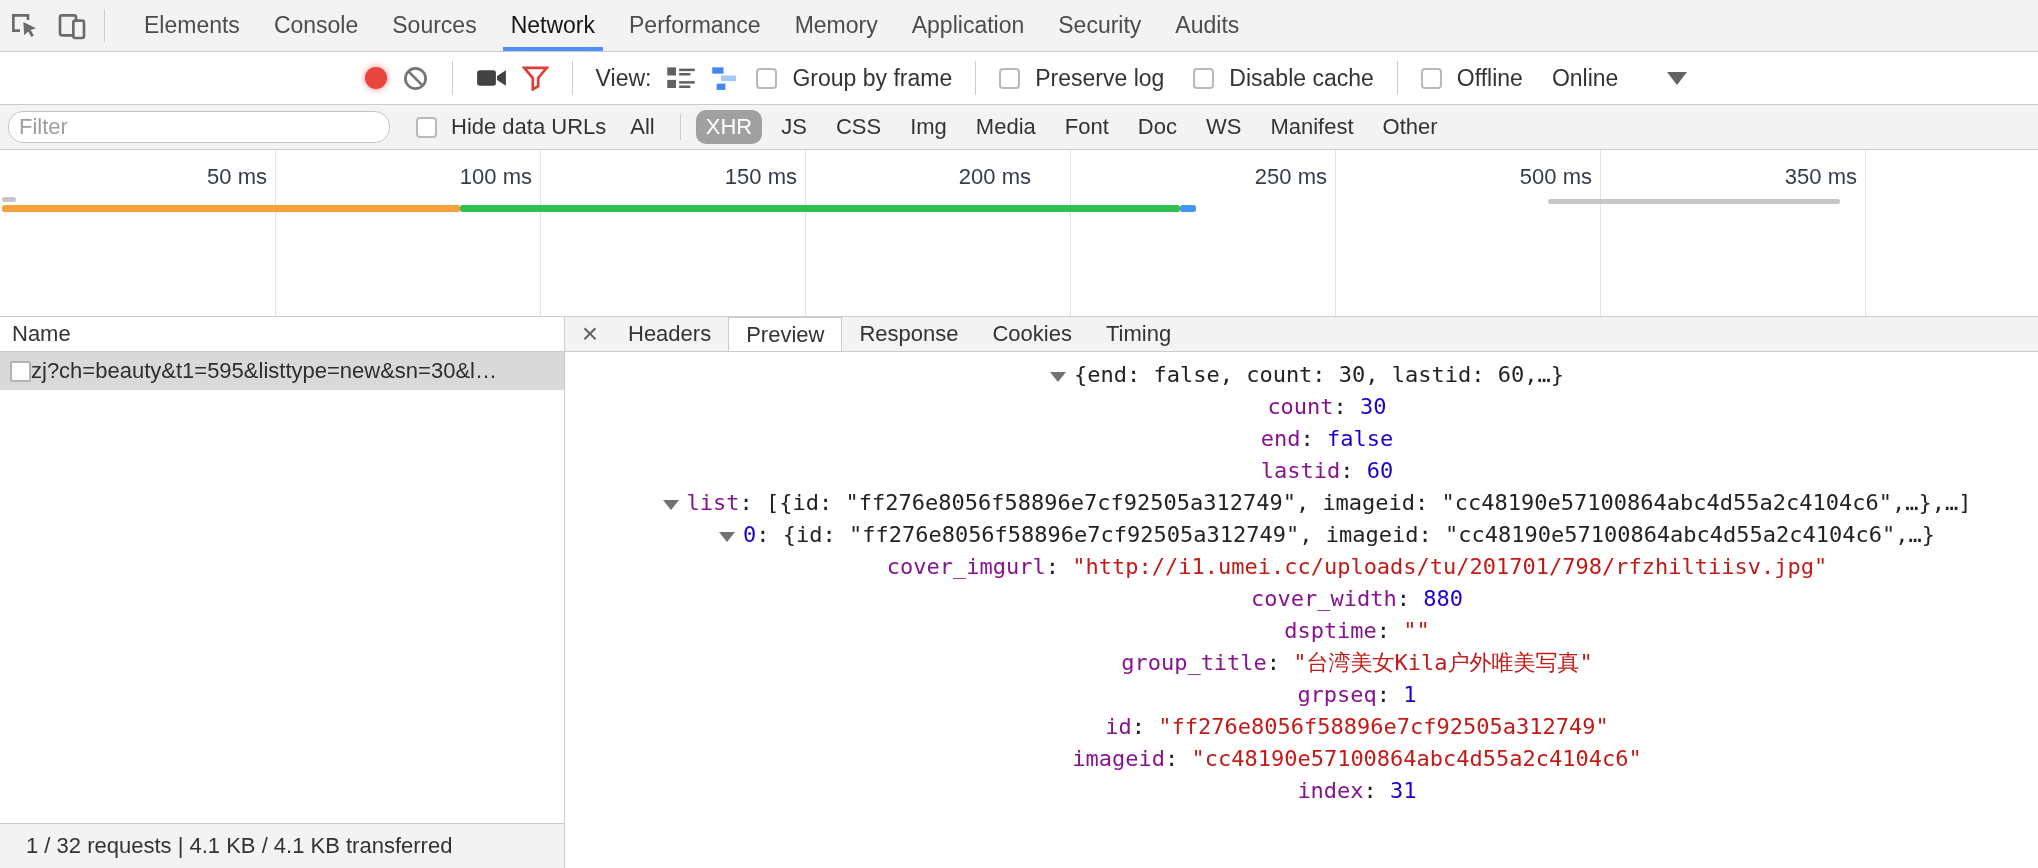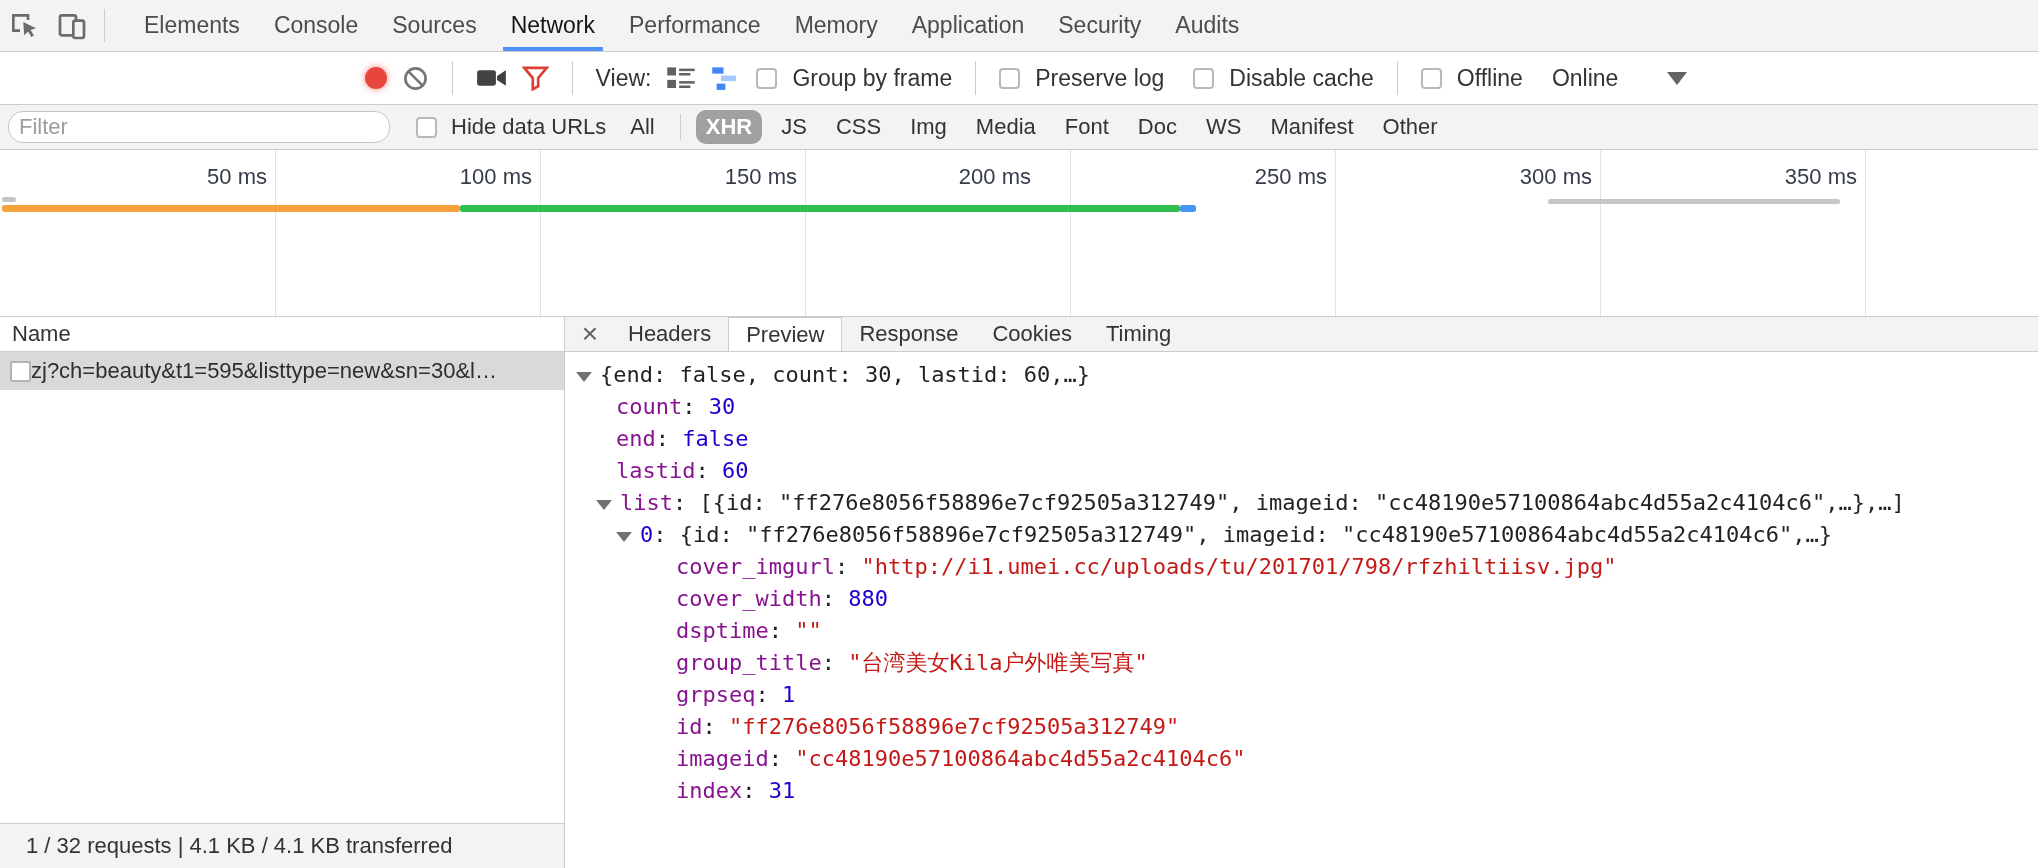--- a/index.html
+++ b/index.html
@@ -28,30 +28,30 @@
               border-top:13px solid #636363;margin-left:34px;}
 
   
   .filterbar{height:45px;background:#f3f3f3;border-bottom:1px solid #ccc;box-sizing:border-box;
              display:flex;align-items:center;padding-left:8px;gap:14px;font-size:22px;}
   .filter-input{width:382px;height:32px;border:1px solid #c5c5c5;border-radius:15px;background:#fff;
                 font-size:22px;font-family:"Liberation Sans",sans-serif;color:#333;padding:0 10px;box-sizing:border-box;}
   .filter-input::placeholder{color:#9e9e9e;}
   #filter-types{display:flex;align-items:center;gap:9px;}
   .ftype{padding:4px 10px;color:#333;cursor:default;}
-  .ftype.selected{background:#a0a0a0;color:#fff;border-radius:10px;font-weight:bold;}
+  .ftype.selected{background:#a0a0a0;color:#fff;border-radius:10px;}
 
   
   .overview{position:relative;height:167px;background:#fff;border-bottom:1px solid #ccc;box-sizing:border-box;}
   .gridline{position:absolute;top:0;bottom:0;width:1px;background:#e3e3e3;}
   .tick-label{position:absolute;top:14px;font-size:22px;color:#363d49;transform:translateX(-100%);white-space:nowrap;}
   .ovbar{position:absolute;border-radius:2.5px;}
 
   
-  .main{display:flex;height:551px;}
+  .main{display:flex;height:551px;text-align:center;}
   .left{width:565px;border-right:1px solid #ccc;box-sizing:border-box;display:flex;flex-direction:column;background:#fff;}
   .name-header{height:35px;border-bottom:1px solid #ccc;box-sizing:border-box;display:flex;align-items:center;
                padding-left:12px;font-size:22px;color:#333;}
   .request-row{height:38px;background:#d9d9d9;display:flex;align-items:center;padding:0 8px 0 10px;
                font-size:22px;color:#2e2e2e;white-space:nowrap;overflow:hidden;}
   .doc-square{width:21px;height:21px;background:#fff;border:2px solid #b3b3b3;border-radius:2px;box-sizing:border-box;flex:none;}
   .req-name{overflow:hidden;text-overflow:ellipsis;}
   .left-spacer{flex:1;background:#fff;}
   .status-bar{height:45px;background:#f3f3f3;border-top:1px solid #ccc;box-sizing:border-box;
               display:flex;align-items:center;padding-left:26px;font-size:22px;color:#333;}
@@ -185,21 +185,21 @@
       <div class="tick-label" style="left: 267px;">50 ms</div>
       <div class="gridline" style="left: 540px;"></div>
       <div class="tick-label" style="left: 532px;">100 ms</div>
       <div class="gridline" style="left: 805px;"></div>
       <div class="tick-label" style="left: 797px;">150 ms</div>
       <div class="gridline" style="left: 1070px;"></div>
       <div class="tick-label" style="left: 1031px;">200 ms</div>
       <div class="gridline" style="left: 1335px;"></div>
       <div class="tick-label" style="left: 1327px;">250 ms</div>
       <div class="gridline" style="left: 1600px;"></div>
-      <div class="tick-label" style="left: 1592px;">300 ms</div>
+      <div class="tick-label" style="left: 1592px;">500 ms</div>
       <div class="gridline" style="left: 1865px;"></div>
       <div class="tick-label" style="left: 1857px;">350 ms</div>
       <div class="ovbar" style="left: 2px; top: 47px; width: 14px; height: 5px; background: rgb(198, 198, 198);"></div>
       <div class="ovbar" style="left: 1548px; top: 49px; width: 292px; height: 5px; background: rgb(198, 198, 198);"></div>
       <div class="ovbar" style="left: 2px; top: 55px; width: 458px; height: 7px; background: rgb(245, 161, 61);"></div>
       <div class="ovbar" style="left: 460px; top: 55px; width: 720px; height: 7px; background: rgb(47, 191, 79);"></div>
       <div class="ovbar" style="left: 1180px; top: 55px; width: 16px; height: 7px; background: rgb(69, 150, 247);"></div>
     </div>
 
   <div class="main">

